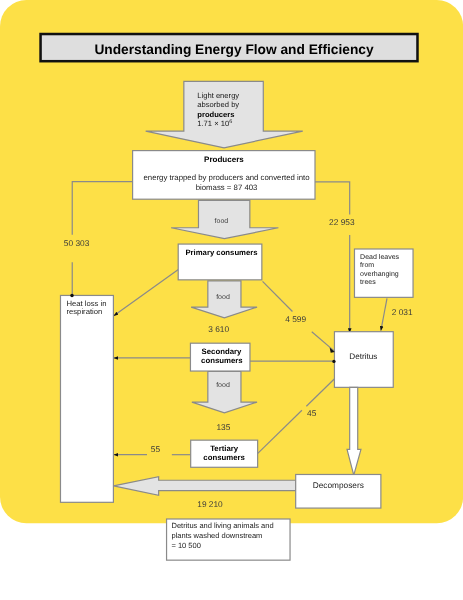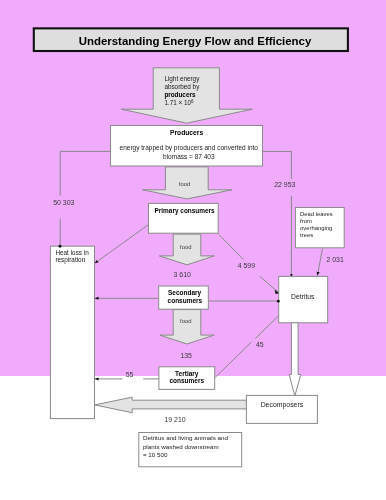--- a/index.html
+++ b/index.html
@@ -1,17 +1,17 @@
 <!DOCTYPE html>
 <html><head>
 <meta charset="utf-8">
 <style>
   html,body{margin:0;padding:0;background:#ffffff;}
   body{width:386px;height:500px;overflow:hidden;font-family:"Liberation Sans",sans-serif;}
-  #root{position:relative;width:386px;height:376px;background:#f0abfc;}
+  #root{position:relative;width:386px;height:436px;background:#fde047;border-radius:22px;}
   svg{display:block;}
   .bx{fill:#ffffff;stroke:#8a8a8a;stroke-width:1;}
   .arw{fill:#e3e3e3;stroke:#8a8a8a;stroke-width:1;stroke-linejoin:miter;}
   .warw{fill:#ffffff;stroke:#8a8a8a;stroke-width:1;stroke-linejoin:miter;}
   .ln{stroke:#8a8a8a;stroke-width:1;fill:none;}
   .t{font-family:"Liberation Sans",sans-serif;fill:#1a1a1a;}
   .tb{font-family:"Liberation Sans",sans-serif;font-weight:bold;fill:#000;}
   .num{font-family:"Liberation Sans",sans-serif;font-size:6.95px;fill:#3a3a3a;}
   .lbl{font-family:"Liberation Sans",sans-serif;font-size:5.85px;fill:#3a3a3a;}
 </style>

